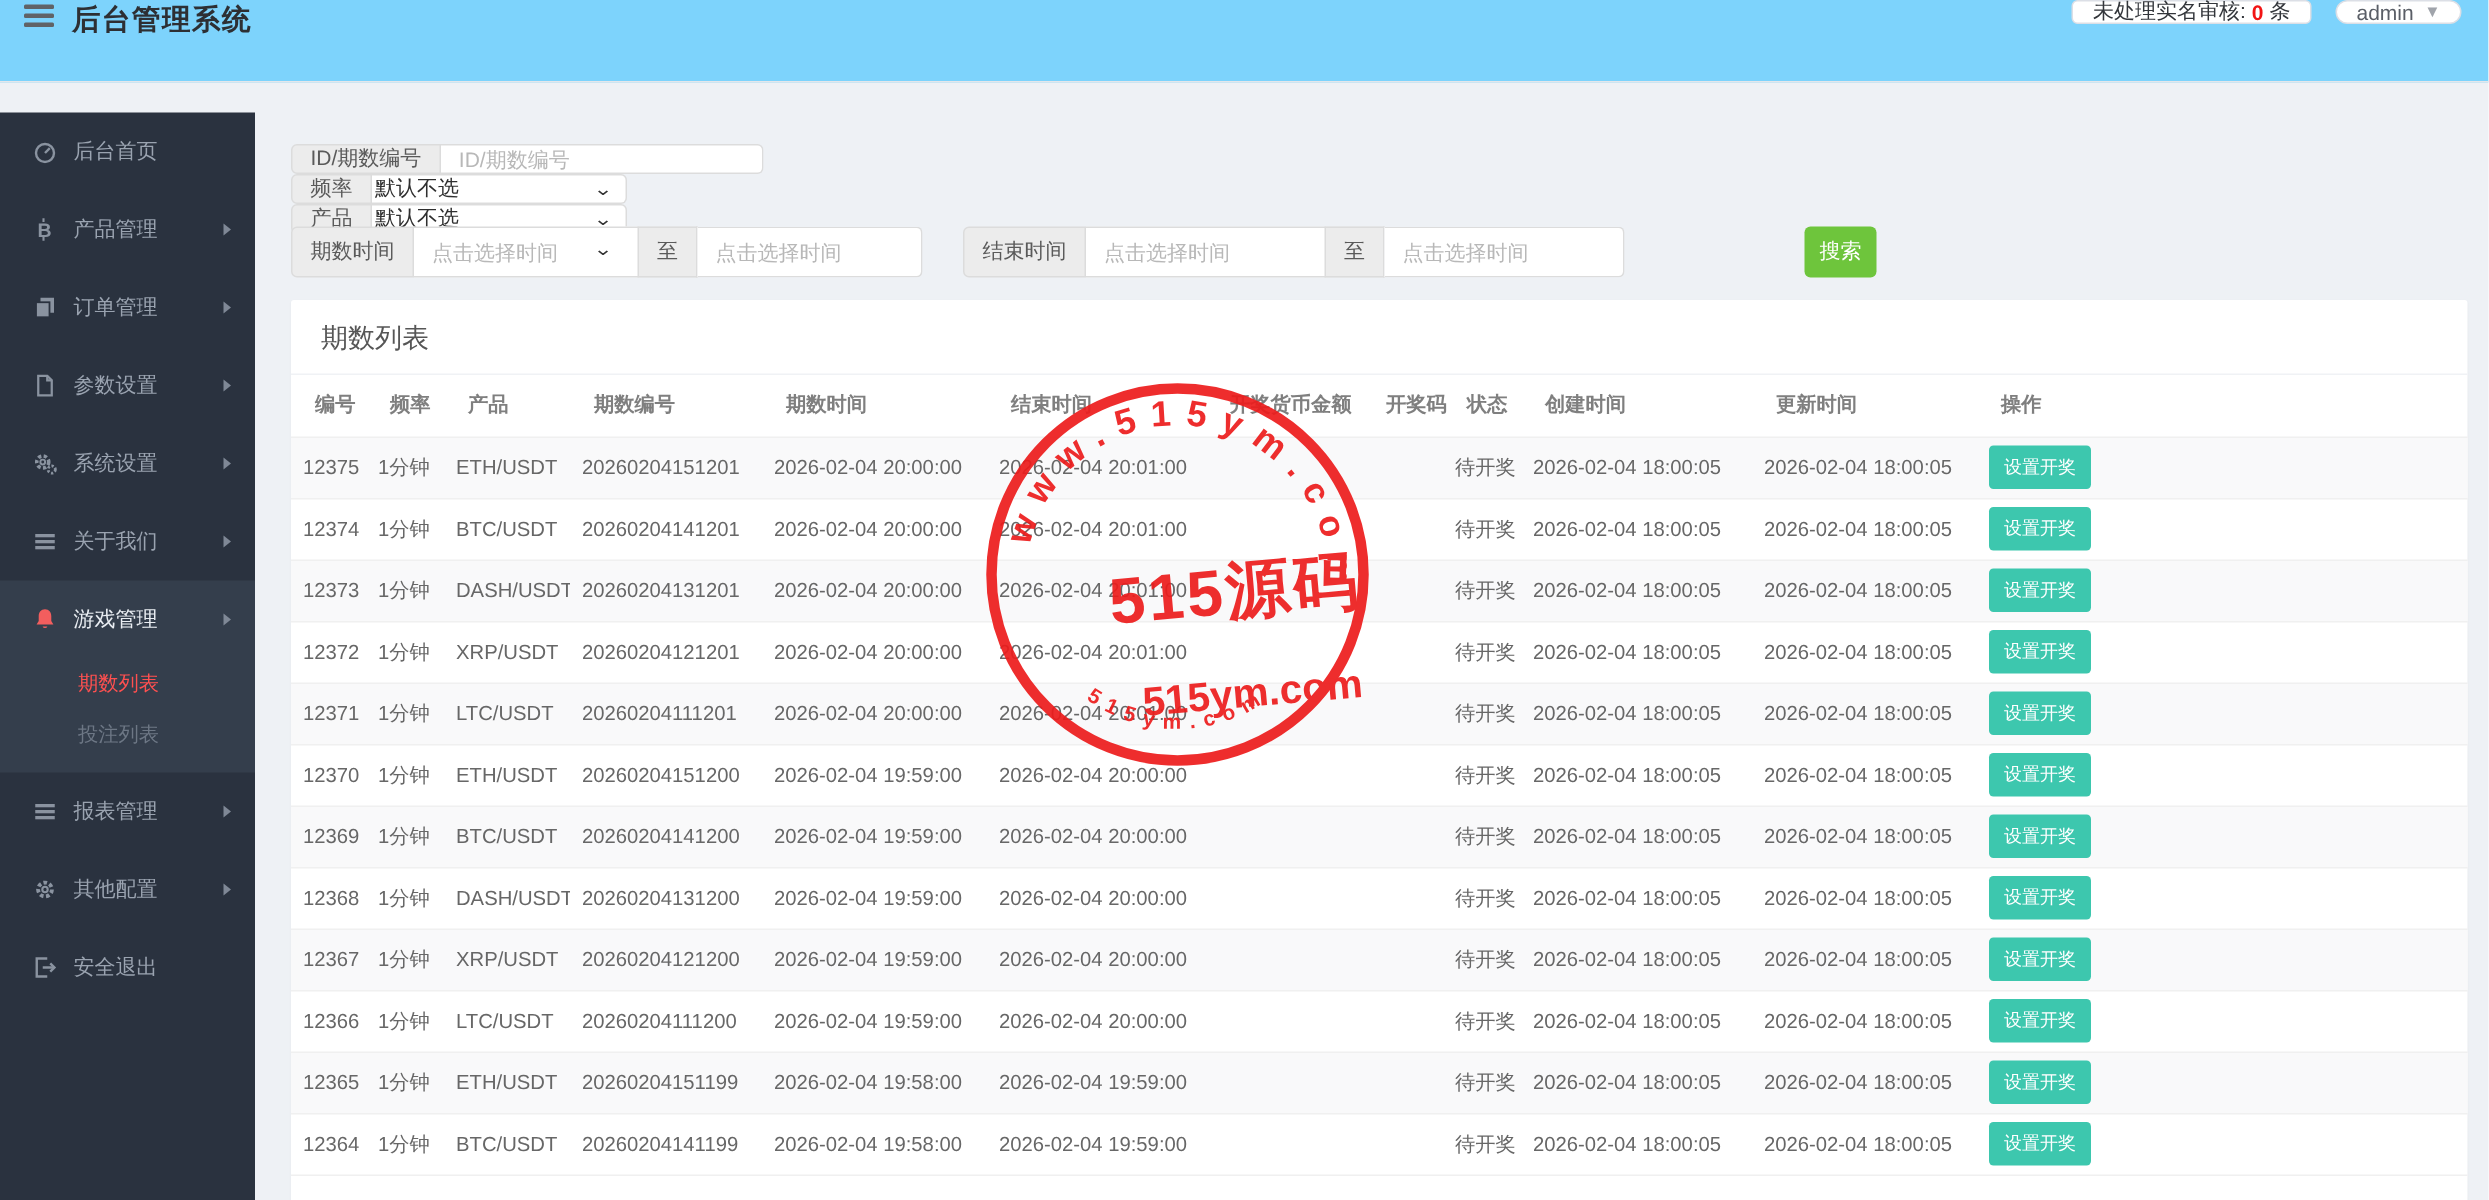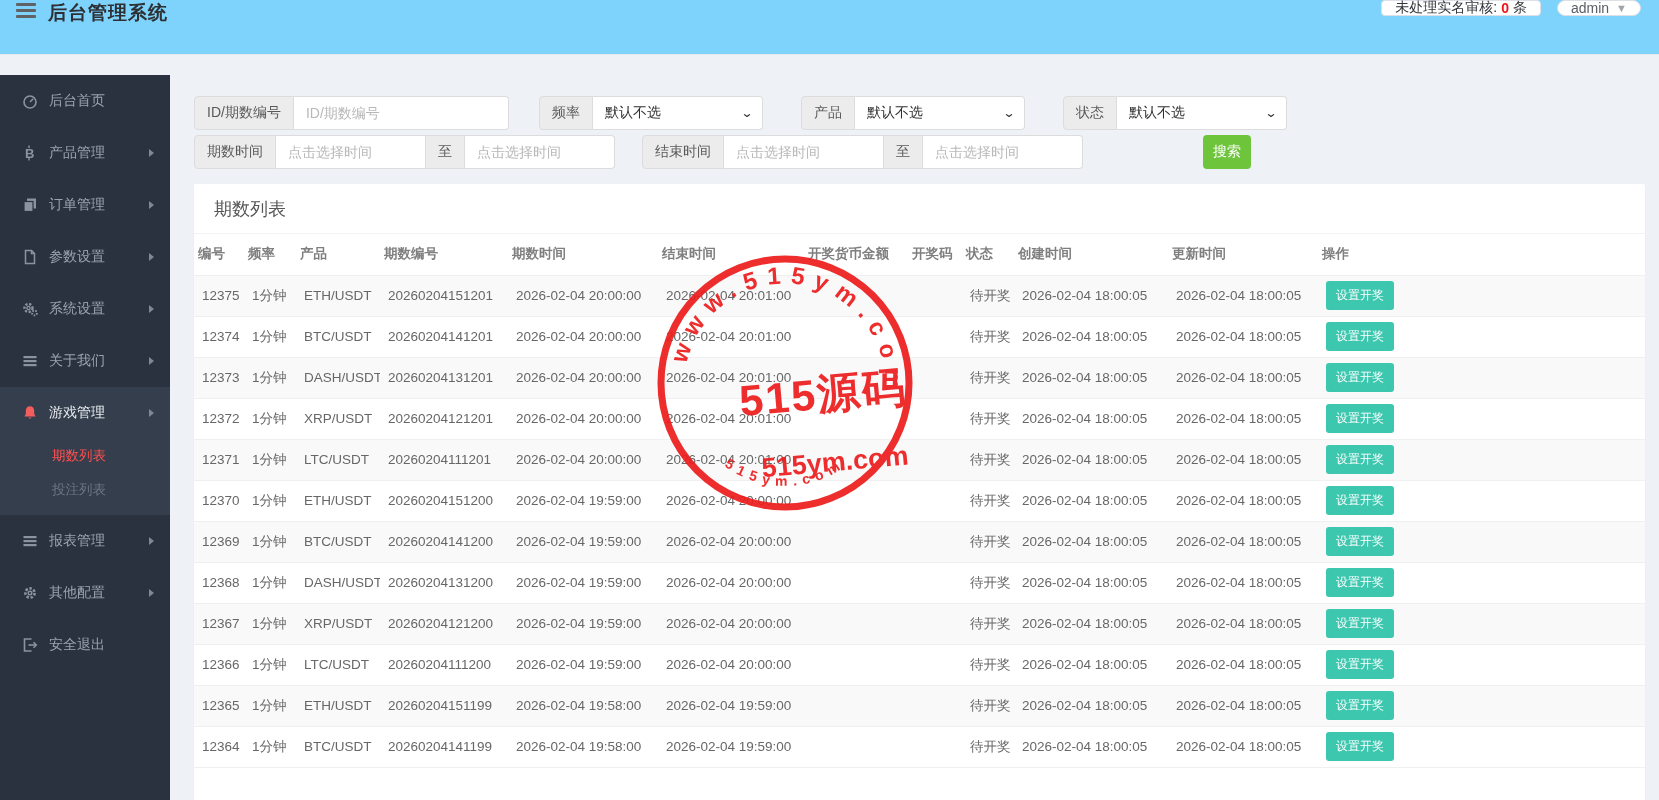--- a/index.html
+++ b/index.html
@@ -45,56 +45,56 @@
   .side-group .side-item.parent { color:#e9edf2; }
   .side-group .side-item.parent .ic { color:#f25e5e; }
   .sub-item {
     height:34px; line-height:34px; padding-left:52px; font-size:13.5px;
     color:#6d7785; cursor:pointer;
   }
   .sub-item.active { color:#ff5050; }
   
   .main { position:absolute; left:170px; top:55px; right:0; bottom:0; padding:41px 14px 0 24px; }
   .filter-row { display:flex; height:34px; }
-  .filter-row.r1 { margin-bottom:5px; }
+  .filter-row.r1 { margin-bottom:21px;flex-direction:column; }
   .fgroup { display:flex; height:34px; }
   .flabel {
     background:#ececec; border:1px solid #dcdcdc; border-radius:4px 0 0 4px;
     font-size:14px; color:#5a5a5a; display:flex; align-items:center;
     padding:0 12px; white-space:nowrap;
   }
   .flabel.mid { border-radius:0; border-left:0; }
   .ftext {
     border:1px solid #dcdcdc; border-left:0; border-radius:0 4px 4px 0;
     background:#fff; font-size:14px; color:#333; padding:0 12px; outline:none;
     font-family:inherit;
   }
   .ftext::placeholder { color:#b8b8b8; }
   .fselect {
     border:1px solid #dcdcdc; border-left:0; border-radius:0 4px 4px 0;
     background:#fff; display:flex; align-items:center; justify-content:space-between;
-    padding:0 10px 0 12px; font-size:14px; color:#2f2f2f; cursor:pointer; width:170px;
+    padding:0 10px 0 2px; font-size:14px; color:#2f2f2f; cursor:pointer; width:170px;
   }
   .fselect .chev { font-size:12px; color:#333; transform:scaleX(1.3); }
   .btn-search {
     margin-left:120px; width:48px; height:34px; border:none; border-radius:4px;
     background:#6ec53c; color:#fff; font-size:14px; cursor:pointer; font-family:inherit;
   }
   
   .card {
     margin-top:15px; background:#fff; border-radius:2px; height:640px;
     box-shadow:0 1px 2px rgba(0,0,0,.04);
   }
   .card-title {
     height:50px; line-height:50px; padding:0 20px; font-size:18px; color:#565656;
     border-bottom:1px solid #f0f2f5;
   }
   table { width:100%; border-collapse:collapse; table-layout:fixed; }
   th {
-    text-align:left; height:41px; padding-left:4px; font-size:13.5px;
+    text-align:left; height:41px; padding-left:16px; font-size:13.5px;
     color:#7f7f7f; font-weight:700; border-bottom:1px solid #f0f0f0; white-space:nowrap;
   }
   td {
     height:41px; padding-left:8px; font-size:13.5px; color:#676767;
     border-bottom:1px solid #f0f0f0; white-space:nowrap; overflow:hidden;
   }
   tbody tr:nth-child(odd) { background:#f9f9fa; }
   .btn-action {
     border:none; border-radius:3px; background:#3dc7ae; color:#fff;
     font-size:12px; padding:6px 10px; cursor:pointer; font-family:inherit;

